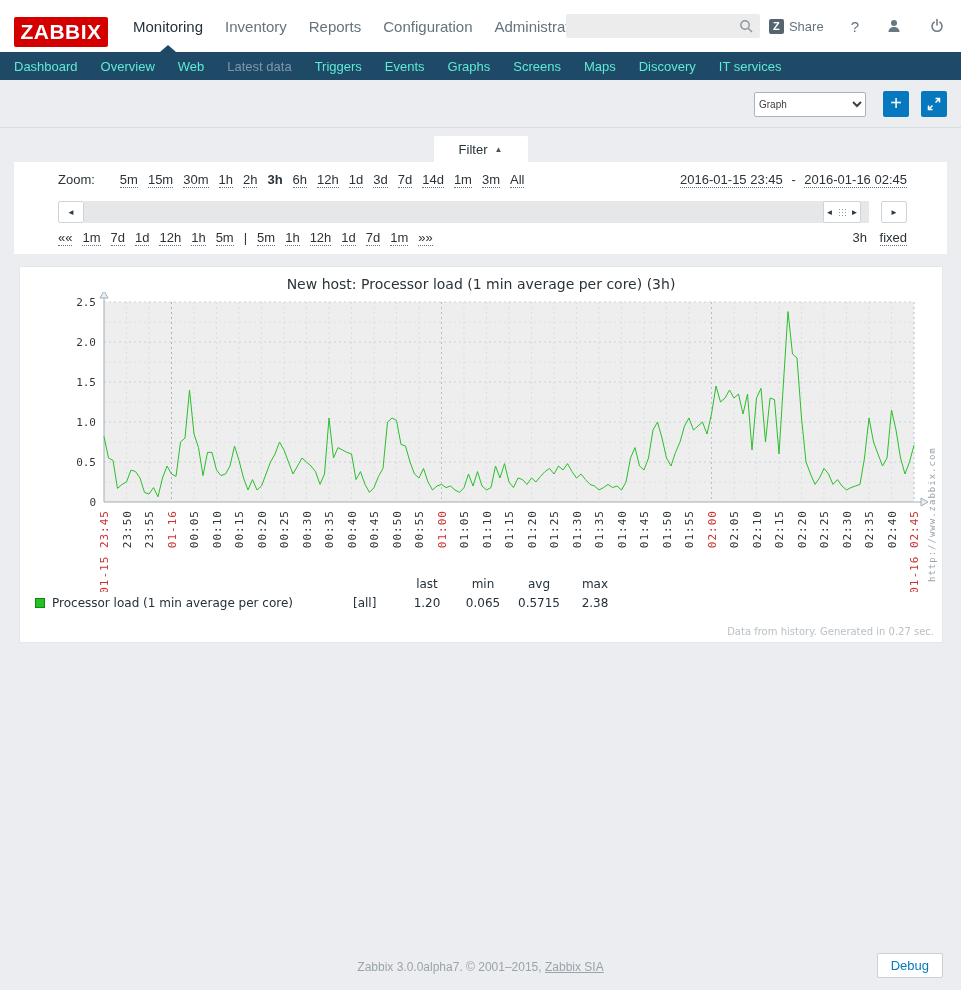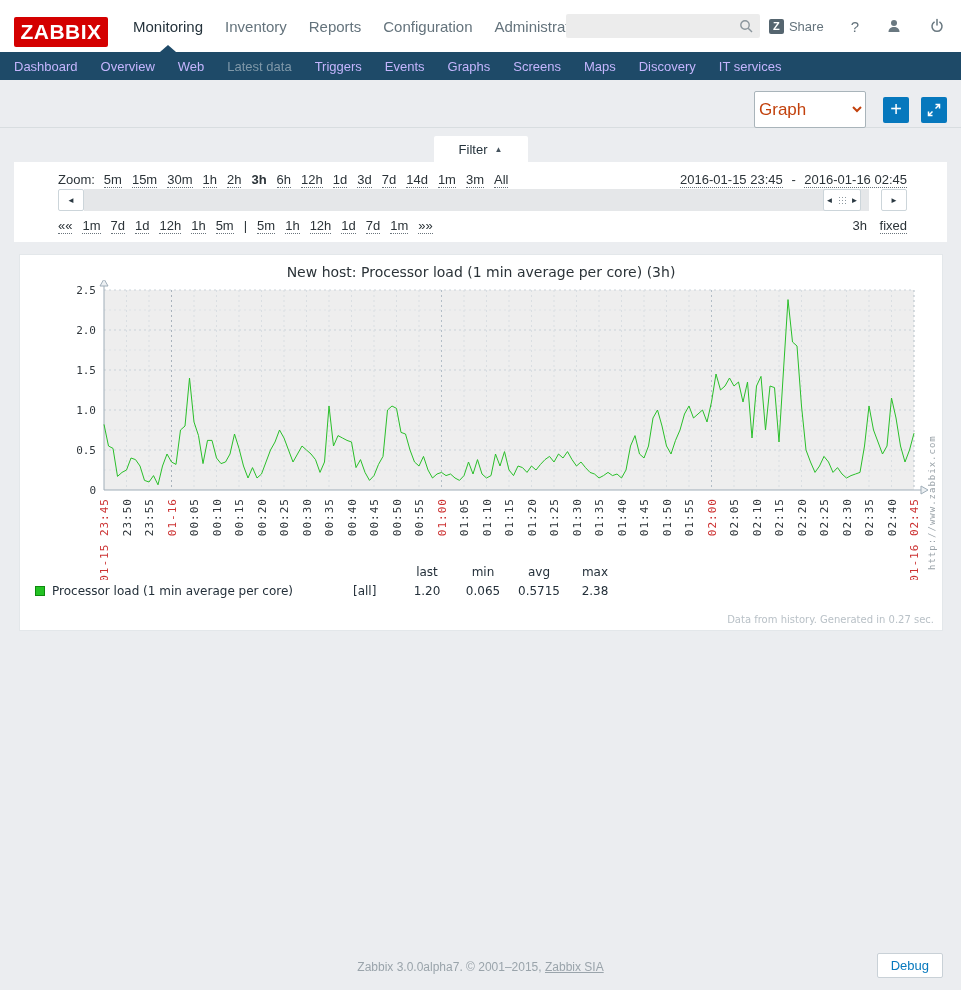--- a/index.html
+++ b/index.html
@@ -42,47 +42,47 @@
   .help-link { font-size:15px; color:#64737c; text-decoration:none; }
   .icon16 { width:16px; height:16px; display:block; cursor:pointer; }
 
   
   .subnav { height:28px; background:#1e4a68; display:flex; align-items:center; padding-left:14px; position:relative; }
   .subnav-pointer {
     position:absolute; top:-7px; left:160px; width:0; height:0;
     border-left:8px solid transparent; border-right:8px solid transparent;
     border-bottom:7px solid #1e4a68;
   }
-  .subnav-item { color:#c4b5fd; font-size:13px; margin-right:23px; text-decoration:none; }
+  .subnav-item { color:#5eead4; font-size:13px; margin-right:23px; text-decoration:none; }
   .subnav-item.muted { color:#7f98a9; }
 
   
   .title-row { height:48px; border-bottom:1px solid #d8dde0; position:relative; display:flex; align-items:center; padding:0 14px; }
   .page-title { font-size:19px; font-weight:normal; color:#29383f; margin:0; }
   .title-controls { position:absolute; right:14px; top:11px; display:flex; align-items:center; }
   .graph-select {
-    width:112px; height:37px; font-size:17px; color:#c2410c; border:1px solid #a9b4ba;
+    width:112px; height:25px; font-size:10px; color:#404040; border:1px solid #a9b4ba;
     background:#fff; border-radius:2px; margin-right:17px; font-family:"Liberation Sans", sans-serif;
   }
   .icon-btn {
     width:26px; height:26px; background:#0678bd; border:none; border-radius:2px; color:#fff;
     display:flex; align-items:center; justify-content:center; cursor:pointer; padding:0;
   }
   .icon-btn + .icon-btn { margin-left:12px; }
   .add-glyph { font-size:20px; line-height:20px; font-weight:normal; margin-top:-2px; }
 
   
   .filter-tab {
     margin:8px auto 0; width:94px; height:26px; background:#fff;
     display:flex; align-items:center; justify-content:center; gap:7px;
     font-size:13px; color:#24323b; border-radius:2px 2px 0 0; cursor:pointer;
   }
   .tab-arrow { font-size:8px; color:#46545e; }
   .filter-panel { margin:0 14px; background:#fff; padding:10px 40px 9px 44px; }
-  .zoom-row { display:flex; font-size:13px; color:#2b3338; align-items:baseline; margin-bottom:2px; }
+  .zoom-row { display:flex; font-size:13px; color:#2b3338; align-items:baseline; margin-bottom:14px;gap:16px; }
   .zoom-label { margin-right:9px; }
   .flink { color:#2b3338; text-decoration:none; border-bottom:1px dotted #6a747c; margin-right:10px; }
   .flink.active { font-weight:bold; border-bottom:none; }
   .date-range { margin-left:auto; }
   .date-range .flink { margin-right:0; }
   .date-sep { margin:0 5px; }
   .scroll-row { display:flex; align-items:center; height:22px; }
   .scroll-btn {
     width:26px; height:22px; background:#fff; border:1px solid #ccd5da; border-radius:2px;
     font-size:8px; color:#2b3942; display:flex; align-items:center; justify-content:center;

